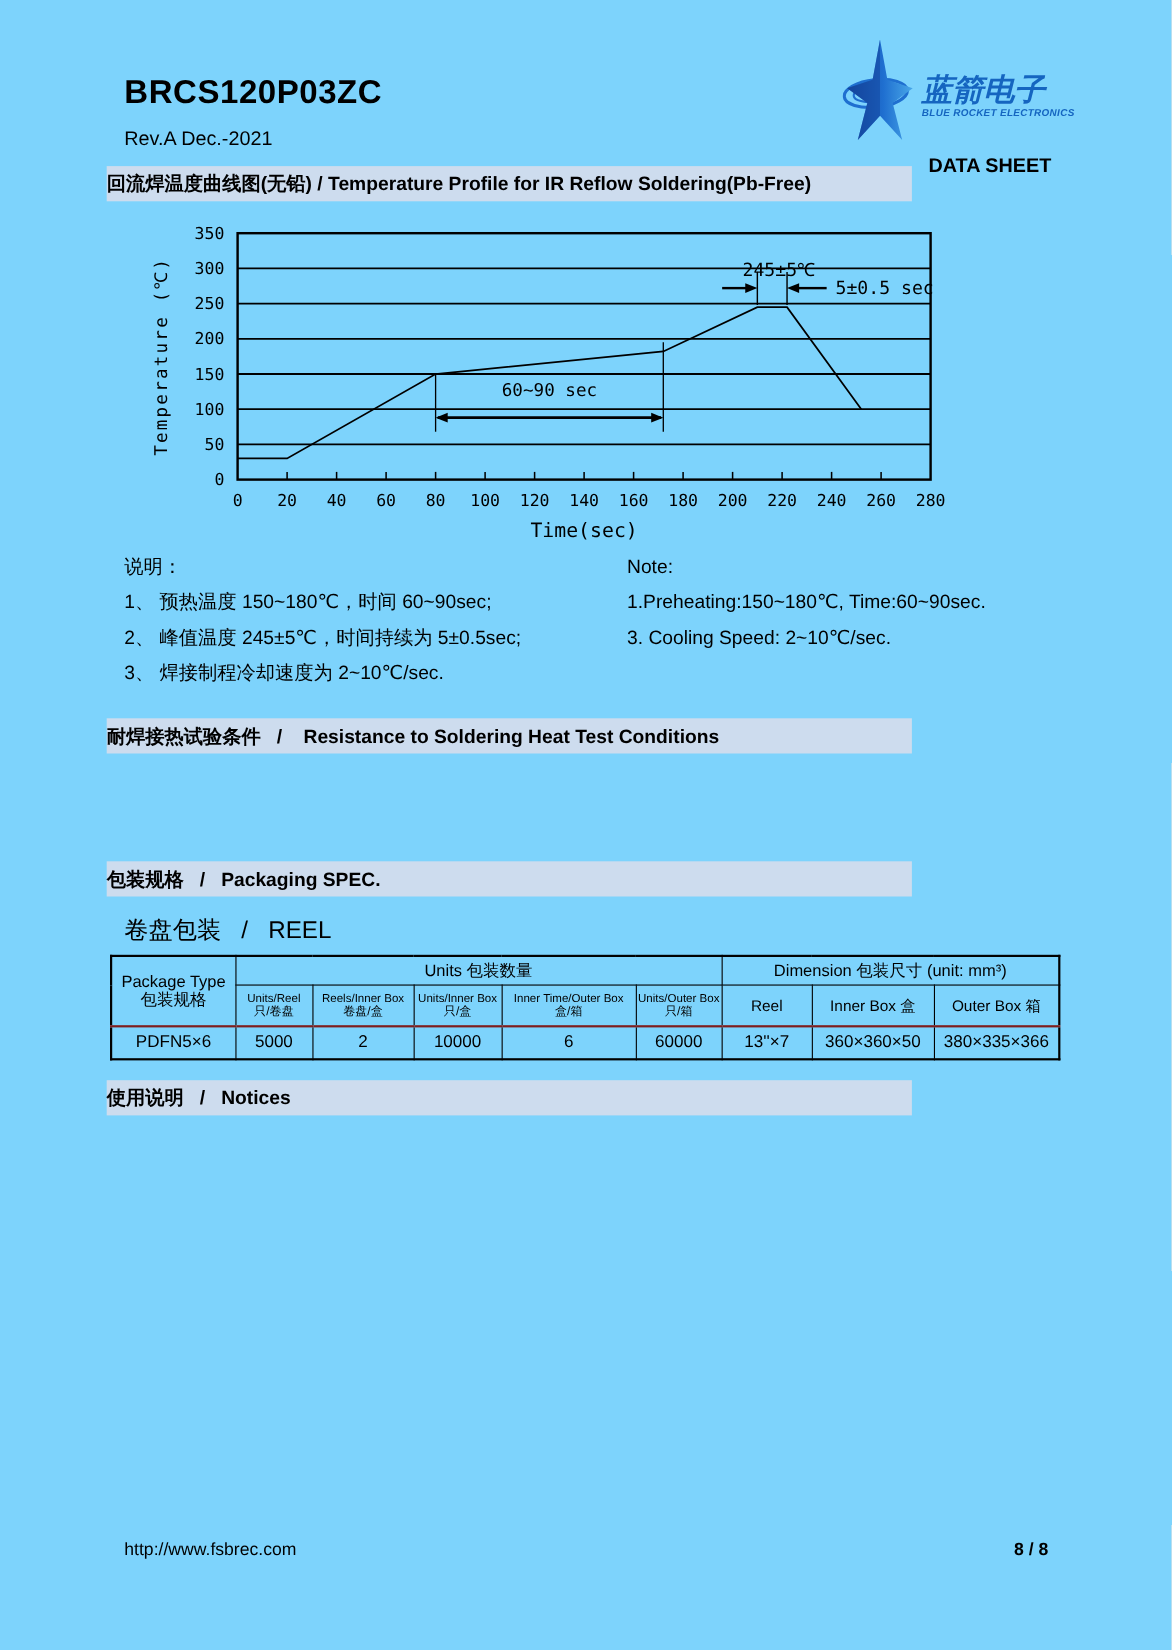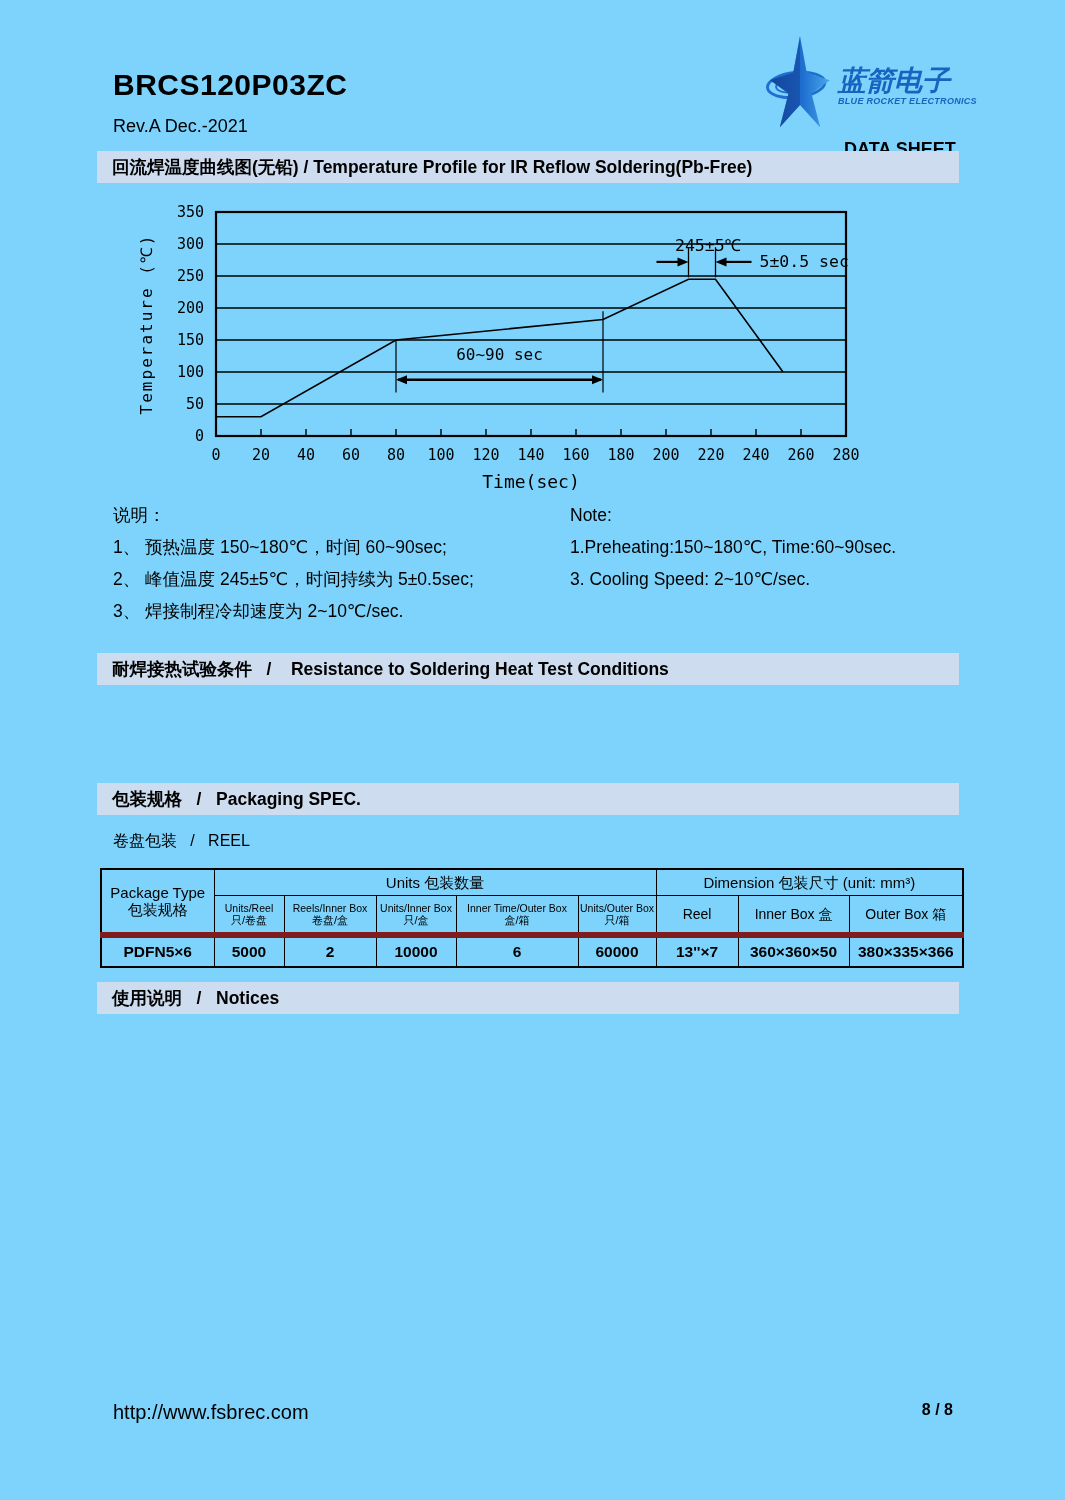--- a/index.html
+++ b/index.html
@@ -10,53 +10,53 @@
   .doc-title{position:absolute;left:113px;top:68px;font-size:30px;font-weight:bold;letter-spacing:.5px;}
   .doc-rev{position:absolute;left:113px;top:116px;font-size:18px;}
   .logo{position:absolute;left:766px;top:36px;width:215px;}
   .logo-row{display:flex;align-items:center;}
   .logo-text{margin-left:4px;}
   .logo-cn{font-size:28px;font-weight:bold;font-style:italic;color:#1565c0;line-height:30px;}
   .logo-en{font-size:9px;font-weight:bold;font-style:italic;color:#1565c0;letter-spacing:.3px;}
   .logo-sheet{font-size:18px;font-weight:bold;margin-left:78px;margin-top:3px;}
 
   
-  .bar{position:absolute;left:97px;width:862px;height:32px;display:flex;align-items:center;
-       padding-left:15px;box-sizing:border-box;font-weight:bold;font-size:17.5px;white-space:pre;}
+  .bar{position:absolute;left:97px;width:732px;height:32px;display:flex;align-items:center;
+       padding-left:0;box-sizing:border-box;font-weight:bold;font-size:17.5px;white-space:pre;}
 
   
   #chart-wrap{position:absolute;left:128px;top:196px;width:752px;height:296px;}
   #chart-wrap svg{width:100%;height:100%;display:block;}
 
   
   .notes{position:absolute;left:113px;top:499px;width:852px;display:flex;font-size:17.5px;}
   .notes-col div{line-height:32px;white-space:pre;}
   .notes-cn{width:457px;}
   .notes-en{width:395px;}
 
   
   .heat{position:absolute;left:97px;top:726px;width:866px;height:30px;font-size:18px;}
   .heat span{position:absolute;top:0;white-space:pre;}
   .heat .p1{left:15px;} .heat .p2{left:204px;} .heat .p3{left:472px;} .heat .p4{left:666px;}
 
-  .reel-line{position:absolute;left:113px;top:831px;font-size:16px;white-space:pre;}
+  .reel-line{position:absolute;left:113px;top:831px;font-size:22px;white-space:pre;}
 
   
   .pkg-table{position:absolute;left:100px;top:868px;width:862px;border-collapse:collapse;
              table-layout:fixed;text-align:center;}
   .pkg-table td{border:1px solid #000;padding:0;line-height:1.15;}
   .pkg-table{border:2px solid #000;}
-  .pkg-table tr.data td{border-top:6px solid #7f1d1d;font-size:15.5px;height:28px;font-weight:bold;}
+  .pkg-table tr.data td{border-top:2px solid #7f1d1d;font-size:15.5px;height:28px;}
   .pkg-table .grp{font-size:15px;height:25px;}
   .pkg-table .sub{font-size:10.5px;height:36px;vertical-align:middle;}
   .pkg-table .sub .cn{font-size:11px;}
   .pkg-table .pkgtype{font-size:15px;}
 
   
-  .footer-url{position:absolute;left:113px;top:1401px;font-size:20px;color:#000;text-decoration:none;}
+  .footer-url{position:absolute;left:113px;top:1401px;font-size:16px;color:#000;text-decoration:none;}
   .footer-page{position:absolute;right:112px;top:1401px;font-size:16px;font-weight:bold;}
 </style>
 </head>
 <body>
 
 <div class="page">
 
   <div class="doc-title">BRCS120P03ZC</div>
   <div class="doc-rev">Rev.A Dec.-2021</div>
 

